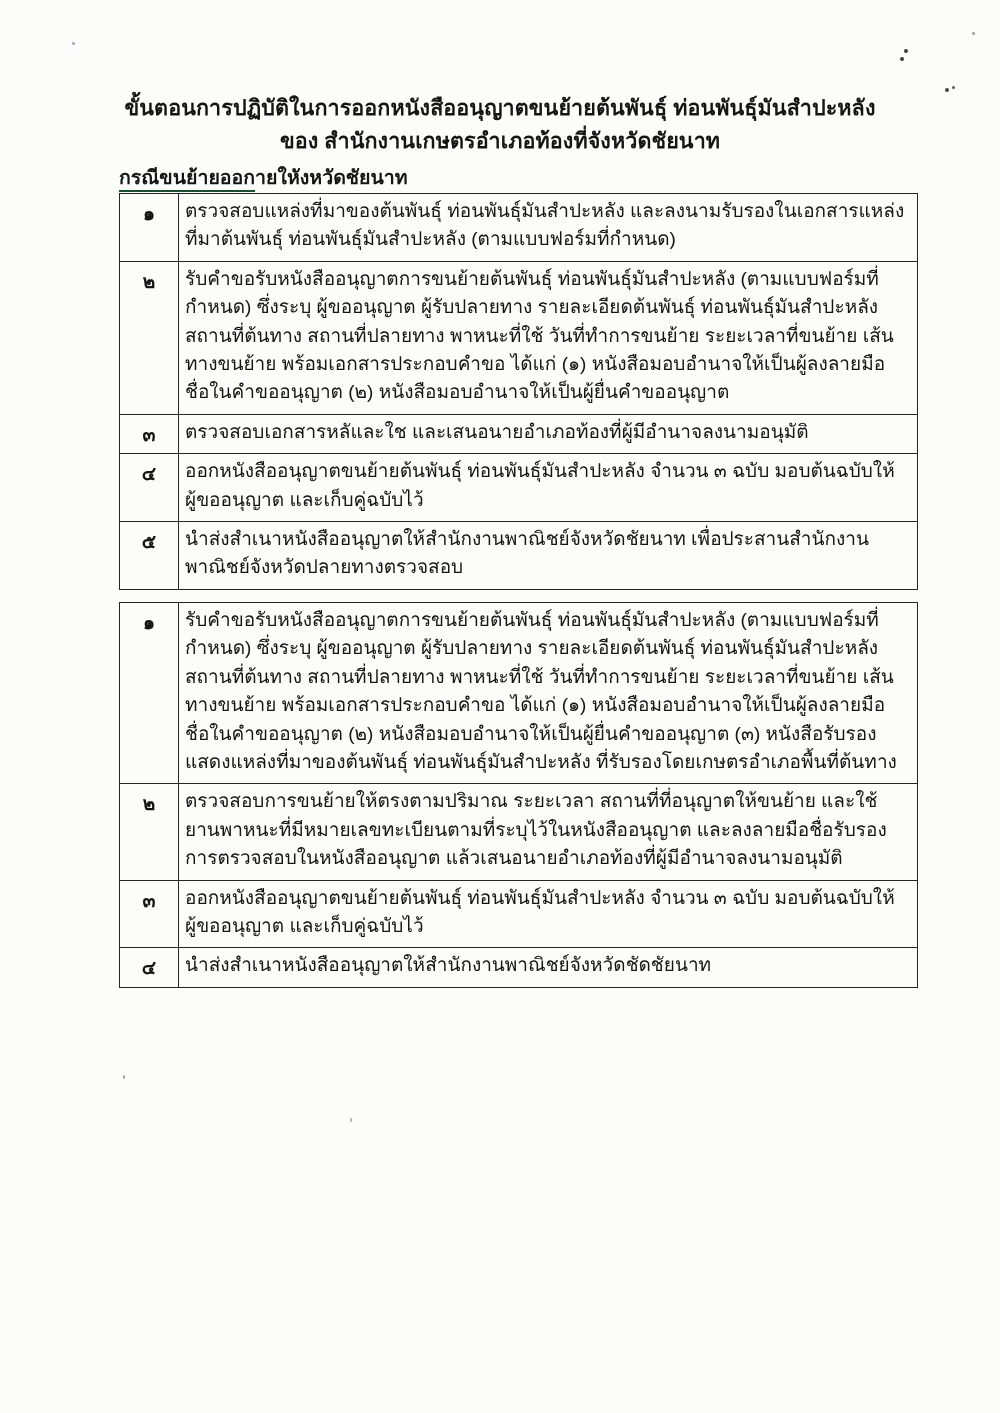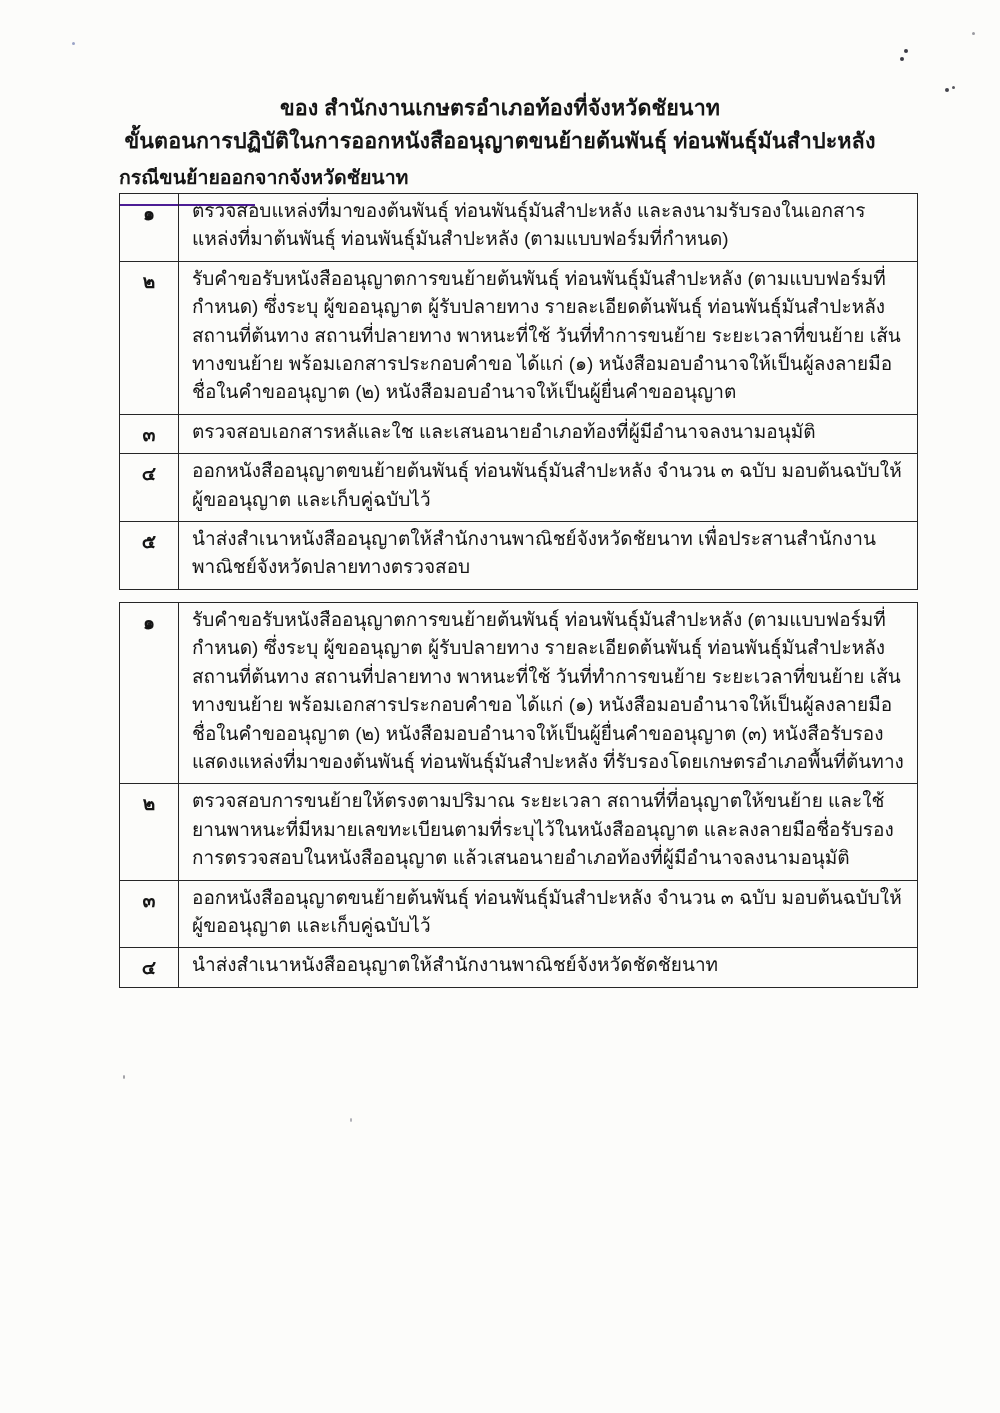--- a/index.html
+++ b/index.html
@@ -33,22 +33,22 @@
   .section-heading {
     position: absolute;
     left: 119px;
     width: 799px;
     font-size: 19.5px;
     font-weight: 700;
     line-height: 27px;
     white-space: nowrap;
   }
   .section-heading .u {
-    border-bottom: 2px solid #4c1d95;
-    padding-bottom: 16px;
+    border-bottom: 2px solid #14532d;
+    padding-bottom: 2px;
   }
   .proc-table {
     position: absolute;
     left: 119px;
     width: 799px;
     border-collapse: collapse;
     table-layout: fixed;
     background: transparent;
   }
   .proc-table td {
@@ -60,21 +60,21 @@
     text-align: center;
     font-size: 19px;
     font-weight: 600;
     padding-top: 6px;
     line-height: 28px;
   }
   .proc-table td.txt {
     font-size: 19px;
     font-weight: 500;
     line-height: 28.4px;
-    padding: 3px 12px 7px 13px;
+    padding: 3px 12px 7px 6px;
   }
   .speck {
     position: absolute;
     border-radius: 50%;
   }
 </style>
 </head>
 <body>
 
 <div class="page">
@@ -82,25 +82,25 @@
   <div class="speck" style="left:72px;top:42px;width:3px;height:3px;background:#9aa3c6;"></div>
   <div class="speck" style="left:904px;top:49px;width:4px;height:4px;background:#3a3a44;"></div>
   <div class="speck" style="left:900px;top:57px;width:4px;height:4px;background:#3a3a44;"></div>
   <div class="speck" style="left:945px;top:88px;width:4px;height:4px;background:#44444c;"></div>
   <div class="speck" style="left:952px;top:86px;width:3px;height:3px;background:#55555c;"></div>
   <div class="speck" style="left:972px;top:32px;width:3px;height:3px;background:#9a9aa0;"></div>
   <div class="speck" style="left:123px;top:1075px;width:2px;height:4px;background:#9a9aa0;"></div>
   <div class="speck" style="left:350px;top:1118px;width:2px;height:4px;background:#aaaab0;"></div>
 
   <div class="doc-title">
+    <div>ขั้นตอนการปฏิบัติในการออกหนังสืออนุญาตขนย้ายต้นพันธุ์ ท่อนพันธุ์มันสำปะหลัง</div>
     <div>ของ สำนักงานเกษตรอำเภอท้องที่จังหวัดชัยนาท</div>
-    <div>ขั้นตอนการปฏิบัติในการออกหนังสืออนุญาตขนย้ายต้นพันธุ์ ท่อนพันธุ์มันสำปะหลัง</div>
   </div>
 
-  <div class="section-heading" style="top:164px;"><span class="u">กรณีขนย้ายออก</span><span>จากจังหวัดชัยนาท</span></div>
+  <div class="section-heading" style="top:164px;"><span class="u">กรณีขนย้ายออก</span><span>ายใหังหวัดชัยนาท</span></div>
 
   <table class="proc-table" style="top:193px;">
     <tbody>
       <tr>
         <td class="no">๑</td>
         <td class="txt">ตรวจสอบแหล่งที่มาของต้นพันธุ์ ท่อนพันธุ์มันสำปะหลัง และลงนามรับรองในเอกสารแหล่งที่มาต้นพันธุ์ ท่อนพันธุ์มันสำปะหลัง (ตามแบบฟอร์มที่กำหนด)</td>
       </tr>
       <tr>
         <td class="no">๒</td>
         <td class="txt">รับคำขอรับหนังสืออนุญาตการขนย้ายต้นพันธุ์ ท่อนพันธุ์มันสำปะหลัง (ตามแบบฟอร์มที่กำหนด) ซึ่งระบุ ผู้ขออนุญาต ผู้รับปลายทาง รายละเอียดต้นพันธุ์ ท่อนพันธุ์มันสำปะหลัง สถานที่ต้นทาง สถานที่ปลายทาง พาหนะที่ใช้ วันที่ทำการขนย้าย ระยะเวลาที่ขนย้าย เส้นทางขนย้าย พร้อมเอกสารประกอบคำขอ ได้แก่ (๑) หนังสือมอบอำนาจให้เป็นผู้ลงลายมือชื่อในคำขออนุญาต (๒) หนังสือมอบอำนาจให้เป็นผู้ยื่นคำขออนุญาต</td>

